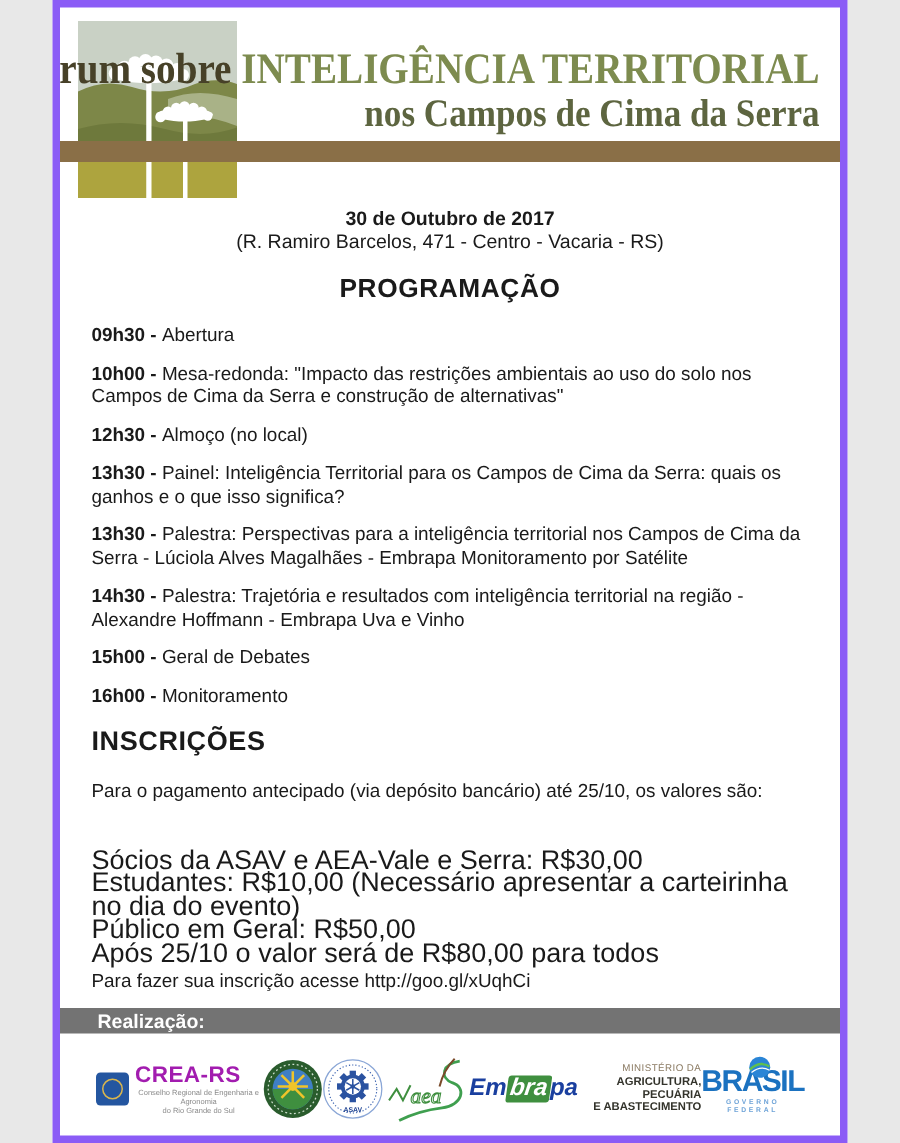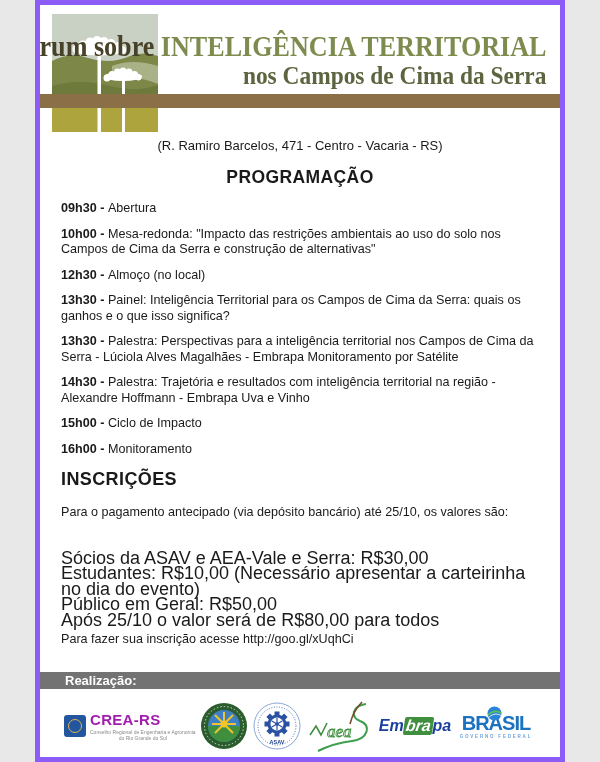--- a/index.html
+++ b/index.html
@@ -93,33 +93,34 @@
   <div class="title-block">
     <div class="title-l1"><span class="t-prefix">Fórum sobre </span><span class="t-main">INTELIGÊNCIA TERRITORIAL</span></div>
     <div class="title-l2">nos Campos de Cima da Serra</div>
   </div>
 
   <div class="brown-bar"></div>
 
   <div class="content">
 
     <div class="event-block">
+      <div class="bold">30 de Outubro de 2017</div>
       <div>(R. Ramiro Barcelos, 471 - Centro - Vacaria - RS)</div>
     </div>
 
     <div class="prog-heading">PROGRAMAÇÃO</div>
 
     <div class="schedule">
       <p class="sched-item"><span class="time">09h30</span><span class="sep"> - </span><span>Abertura</span></p>
       <p class="sched-item"><span class="time">10h00</span><span class="sep"> - </span><span>Mesa-redonda: "Impacto das restrições ambientais ao uso do solo nos Campos de Cima da Serra e construção de alternativas"</span></p>
       <p class="sched-item"><span class="time">12h30</span><span class="sep"> - </span><span>Almoço (no local)</span></p>
       <p class="sched-item"><span class="time">13h30</span><span class="sep"> - </span><span>Painel: Inteligência Territorial para os Campos de Cima da Serra: quais os ganhos e o que isso significa?</span></p>
       <p class="sched-item"><span class="time">13h30</span><span class="sep"> - </span><span>Palestra: Perspectivas para a inteligência territorial nos Campos de Cima da Serra  - Lúciola Alves Magalhães - Embrapa Monitoramento por Satélite</span></p>
       <p class="sched-item"><span class="time">14h30</span><span class="sep"> - </span><span>Palestra: Trajetória e resultados com inteligência territorial na região - Alexandre Hoffmann - Embrapa Uva e Vinho</span></p>
-      <p class="sched-item"><span class="time">15h00</span><span class="sep"> - </span><span>Ciclo de Impacto</span></p>
+      <p class="sched-item"><span class="time">15h00</span><span class="sep"> - </span><span>Geral de Debates</span></p>
       <p class="sched-item"><span class="time">16h00</span><span class="sep"> - </span><span>Monitoramento</span></p>
     </div>
 
     <div class="insc-heading">INSCRIÇÕES</div>
 
     <div class="intro">Para o pagamento antecipado (via depósito bancário) até 25/10, os valores são:</div>
 
     <div class="prices">
       <div>Sócios da ASAV e AEA-Vale e Serra: R$30,00</div>
       <div>Estudantes: R$10,00 (Necessário apresentar a carteirinha no dia do evento)</div>
@@ -192,20 +193,25 @@
 
     <svg width="68" height="54" viewBox="0 0 68 54">
       <polyline points="4,36 10,27 15,36 21,24" stroke="#3f8f3f" fill="none" stroke-width="1.6"></polyline>
       <text x="21" y="38" font-size="17" font-style="italic" font-family="Liberation Serif, serif" fill="none" stroke="#3f8f3f" stroke-width="0.9">aea</text>
       <path d="M60,5 C46,7 44,18 54,22 C66,26 62,40 46,42 C30,44 20,48 12,52" stroke="#3f9f4f" fill="none" stroke-width="2.2"></path>
       <path d="M56,3 C50,9 46,17 44,25" stroke="#7a4a2a" fill="none" stroke-width="1.6"></path>
     </svg>
 
     <div class="embrapa"><span>Em</span><span class="mid">bra</span><span>pa</span></div>
 
+    <div class="ministerio">
+      <div class="min-l1">MINISTÉRIO DA</div>
+      <div class="min-l2">AGRICULTURA, PECUÁRIA</div>
+      <div class="min-l3">E ABASTECIMENTO</div>
+    </div>
 
     <div class="brasil">
       <svg class="brasil-globe" width="15" height="15" viewBox="0 0 15 15">
         <circle cx="7.5" cy="7.5" r="7" fill="#2a85d6"></circle>
         <path d="M1,9 Q7.5,3 14,7" stroke="#5fc04f" stroke-width="1.6" fill="none"></path>
         <path d="M2,11 Q8,6 14,9.5" stroke="#ffffff" stroke-width="0.8" fill="none"></path>
       </svg>
       <div class="brasil-text">BRASIL</div>
       <div class="brasil-sub">GOVERNO FEDERAL</div>
     </div>

